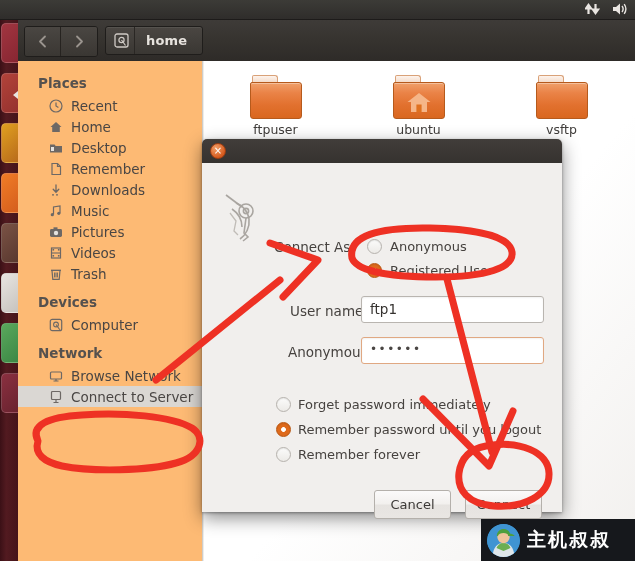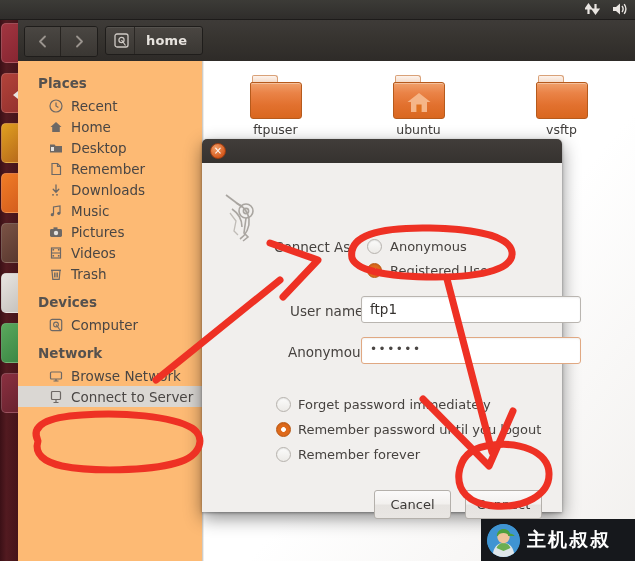--- a/index.html
+++ b/index.html
@@ -163,21 +163,21 @@
     background: linear-gradient(to bottom,#fbfbfa,#eceae7);
     border: 1px solid #b6b2ad;
     box-shadow: inset 0 1px 1px rgba(0,0,0,0.08);
   }
   .radio.on {
     background: radial-gradient(circle at 50% 50%, #ffffff 0 22%, #de6a1c 30% 100%);
     border-color: #b8540f;
   }
   .radio-label { position: absolute; font-size: 13px; color: #46423f; }
   .textinput {
-    position: absolute; height: 27px; width: 220px;
+    position: absolute; height: 27px; width: 183px;
     background: #ffffff; border: 1px solid #b9b5b0; border-radius: 3px;
     font-size: 13.5px; color: #35322f;
     padding: 4px 0 0 8px;
     box-shadow: inset 0 1px 2px rgba(0,0,0,0.06);
   }
   .textinput.focus { border-color: #e0a882; }
   .dots { letter-spacing: 1.5px; font-size: 12px; color: #4a4644; }
   .dlg-btn {
     position: absolute; height: 29px; width: 77px;
     background: linear-gradient(to bottom, #fbfafa 0%, #f2f0ee 48%, #e6e3e0 52%, #e9e6e3 100%);

